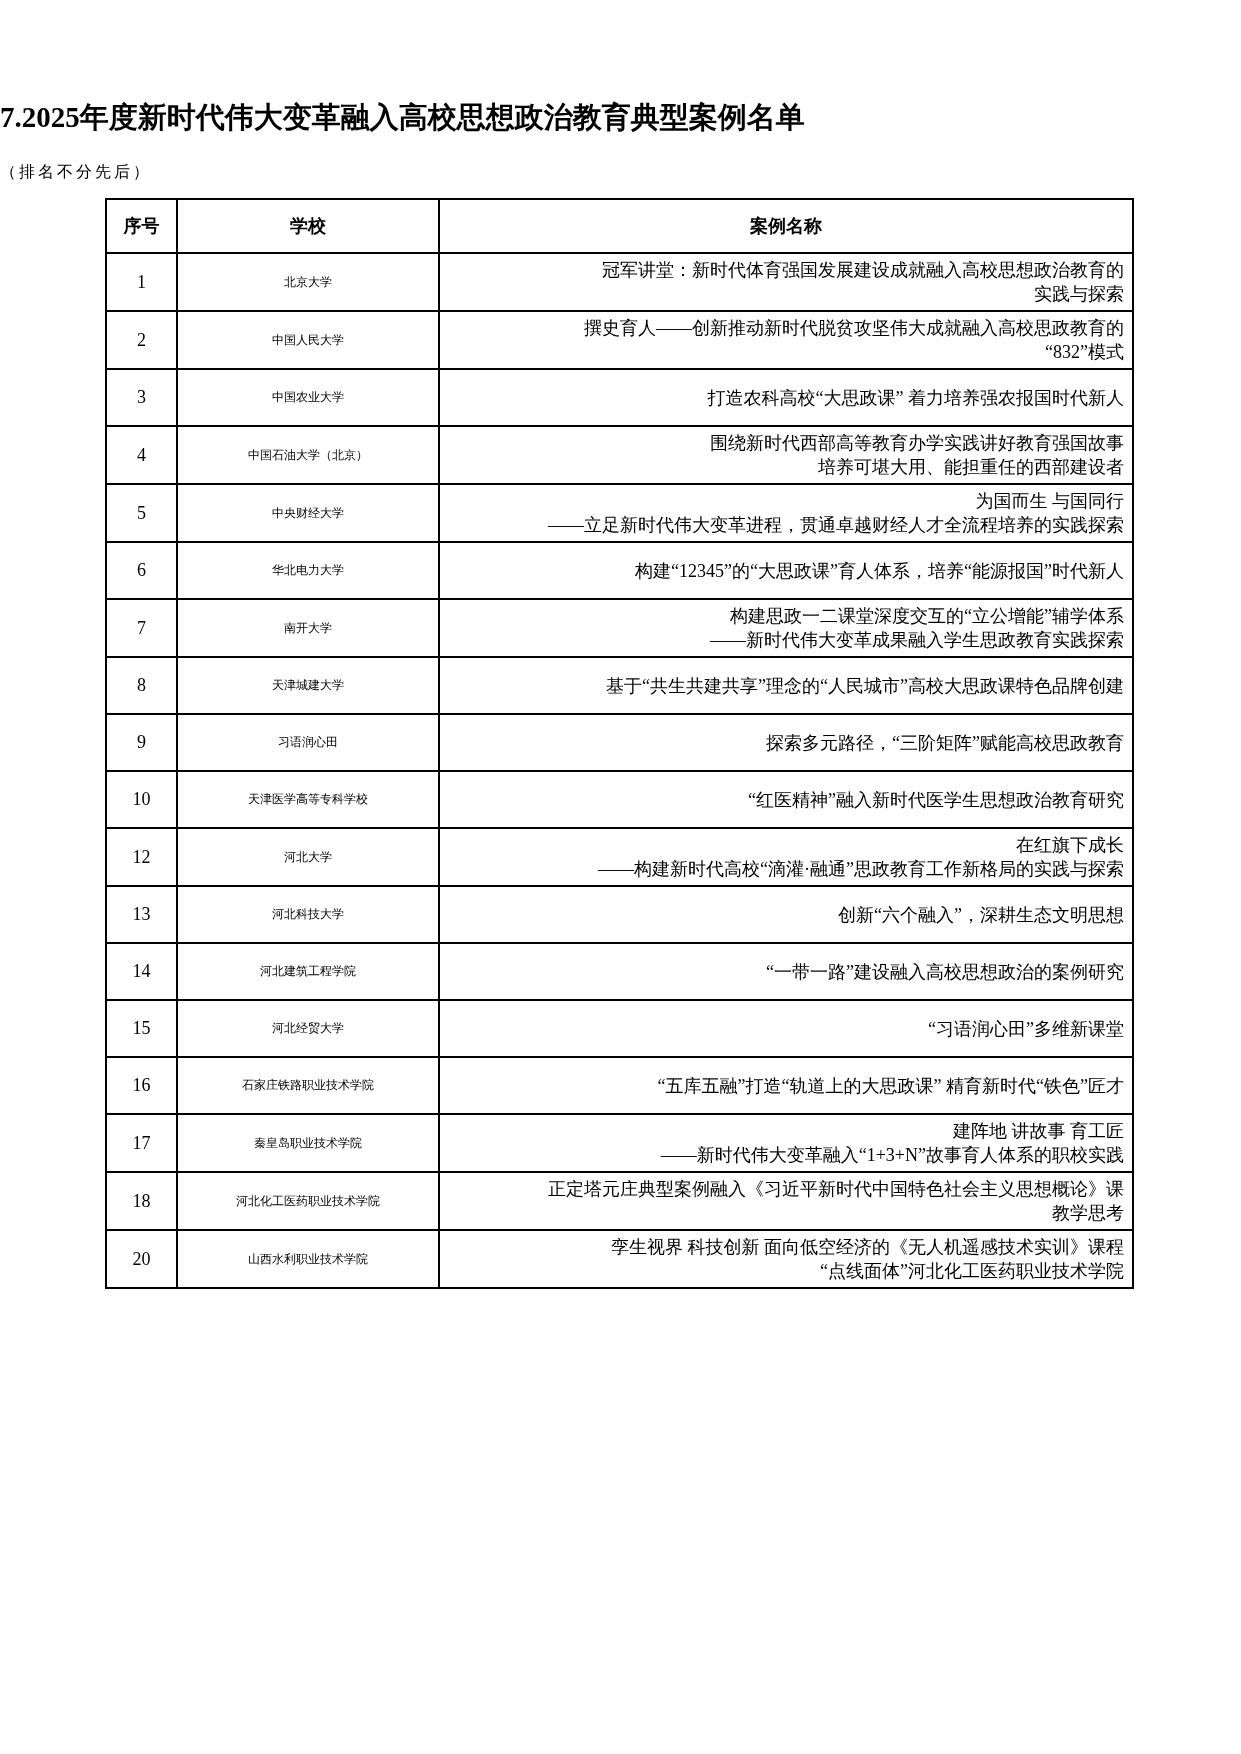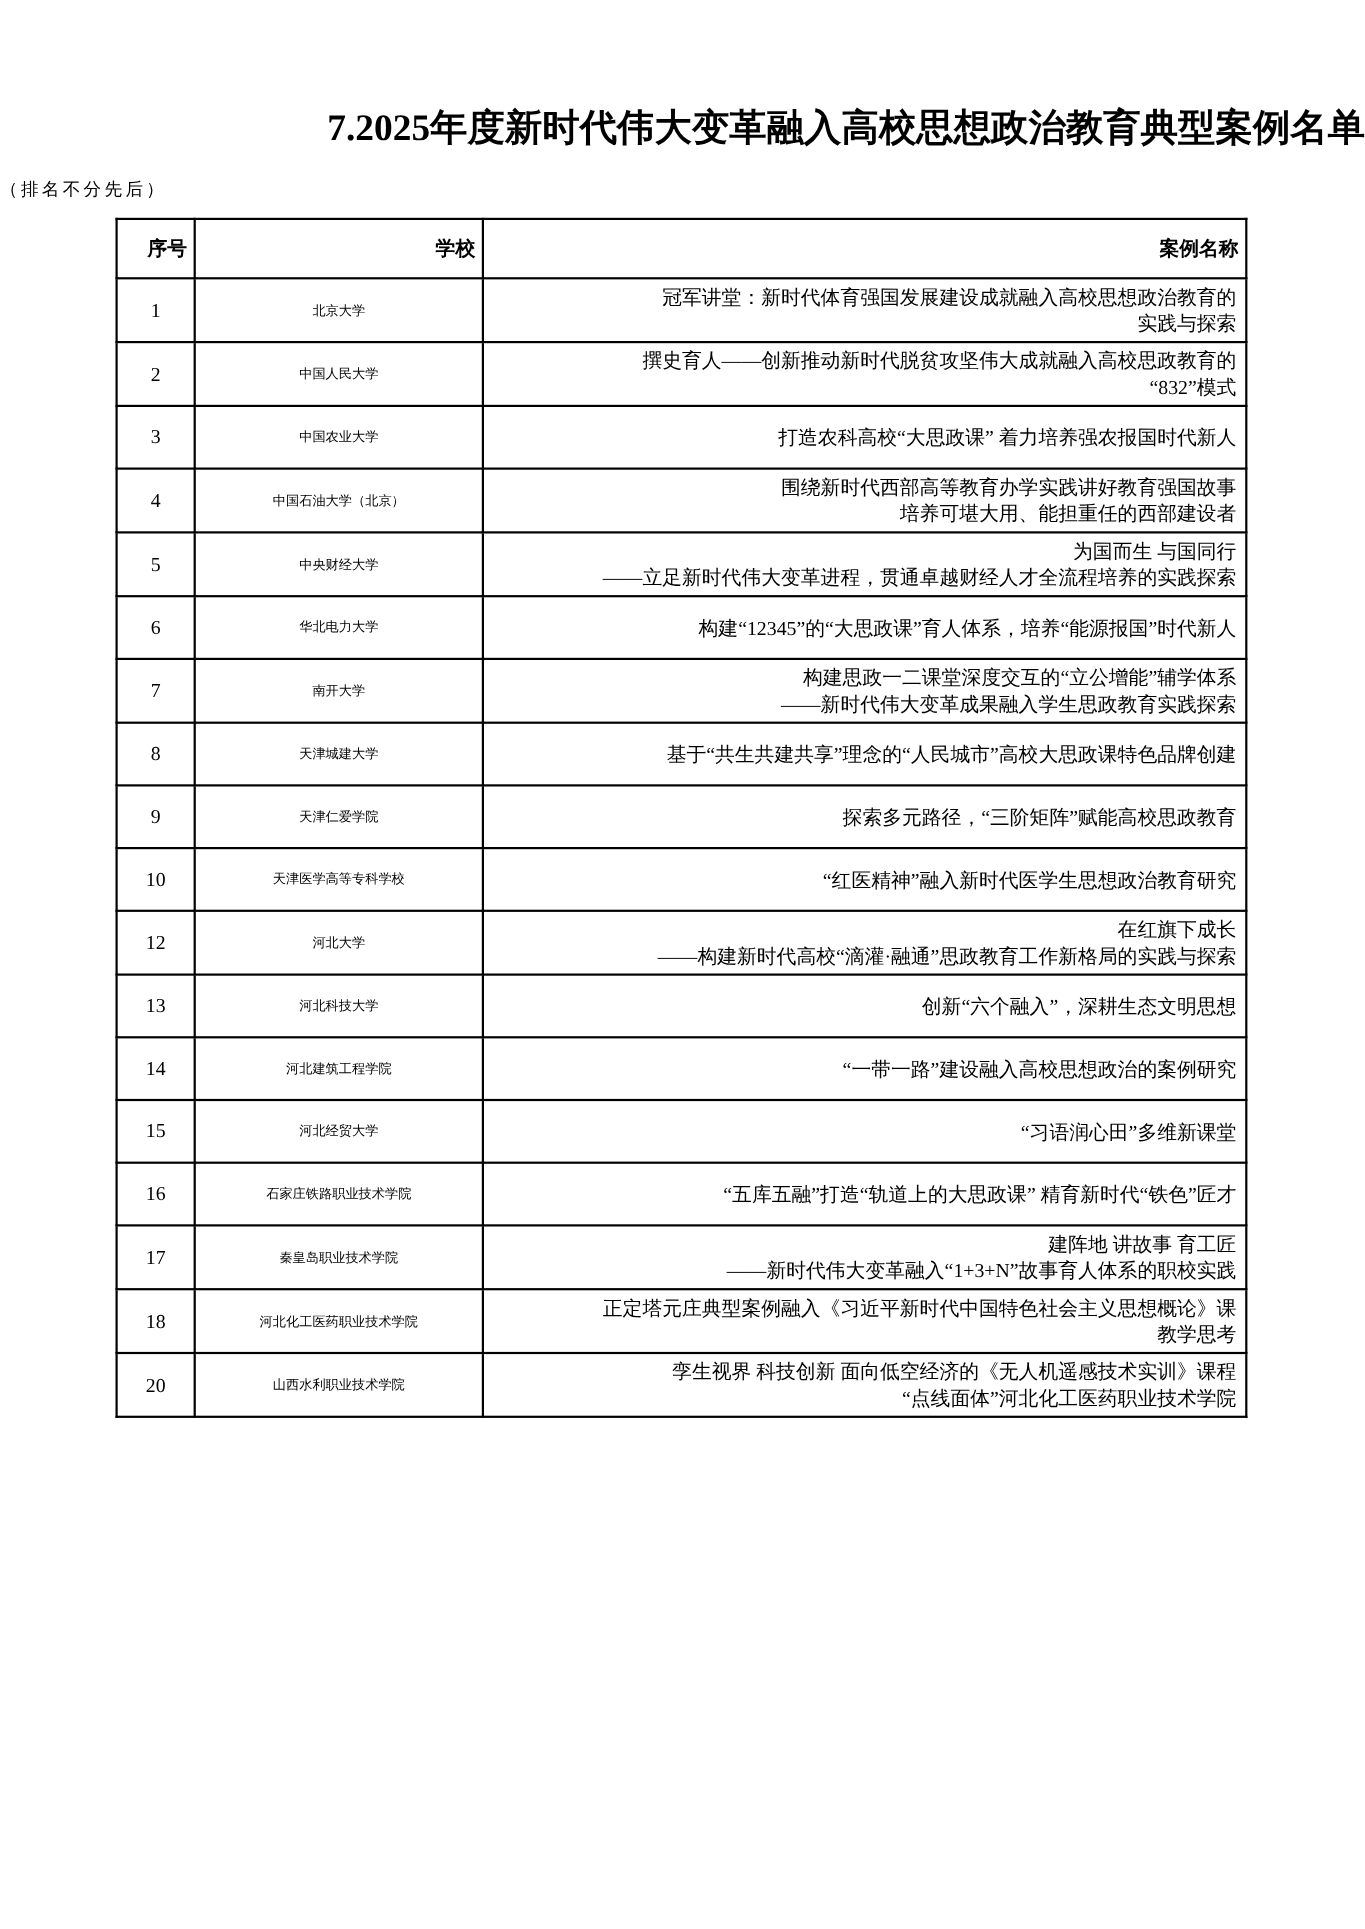--- a/index.html
+++ b/index.html
@@ -10,27 +10,26 @@
     font-family: "Liberation Serif", "DejaVu Serif", serif;
   }
   .page {
     width: 1241px;
     height: 1754px;
     background: #ffffff;
     box-sizing: border-box;
     padding-top: 100px;
   }
   .doc-title {
-    text-align: right;
-    font-size: 34px;
+    text-align: left;
+    font-size: 29px;
     font-weight: bold;
     line-height: 34px;
     margin: 0;
     font-family: "Liberation Serif", "DejaVu Serif", serif;
-    padding-left: 38px;
   }
   .doc-subtitle {
     text-align: left;
     font-size: 16px;
     letter-spacing: 3px;
     margin-top: 28px;
     font-family: "Liberation Serif", "DejaVu Serif", serif;
   }
   table.case-table {
     border-collapse: collapse;
@@ -43,21 +42,21 @@
     border: 2px solid #000000;
     padding: 2px 6px;
     box-sizing: border-box;
     vertical-align: middle;
     overflow: hidden;
   }
   .case-table th {
     height: 54px;
     font-size: 18px;
     font-weight: bold;
-    text-align: right;
+    text-align: center;
     font-family: "Liberation Sans", "DejaVu Sans", sans-serif;
   }
   .case-table td {
     height: 57px;
     font-size: 18px;
     text-align: center;
   }
   .col-no   { width: 71px; }
   .col-sch  { width: 262px; }
   .col-case { width: 694px; }
@@ -148,21 +147,21 @@
         </tr>
         <tr>
           <td class="cell-no">8</td>
           <td class="cell-school">天津城建大学</td>
           <td class="cell-case">
             <div class="case-line">基于“共生共建共享”理念的“人民城市”高校大思政课特色品牌创建</div>
           </td>
         </tr>
         <tr>
           <td class="cell-no">9</td>
-          <td class="cell-school">天津仁爱学院</td>
+          <td class="cell-school">习语润心田</td>
           <td class="cell-case">
             <div class="case-line">探索多元路径，“三阶矩阵”赋能高校思政教育</div>
           </td>
         </tr>
         <tr>
           <td class="cell-no">10</td>
           <td class="cell-school">天津医学高等专科学校</td>
           <td class="cell-case">
             <div class="case-line">“红医精神”融入新时代医学生思想政治教育研究</div>
           </td>

